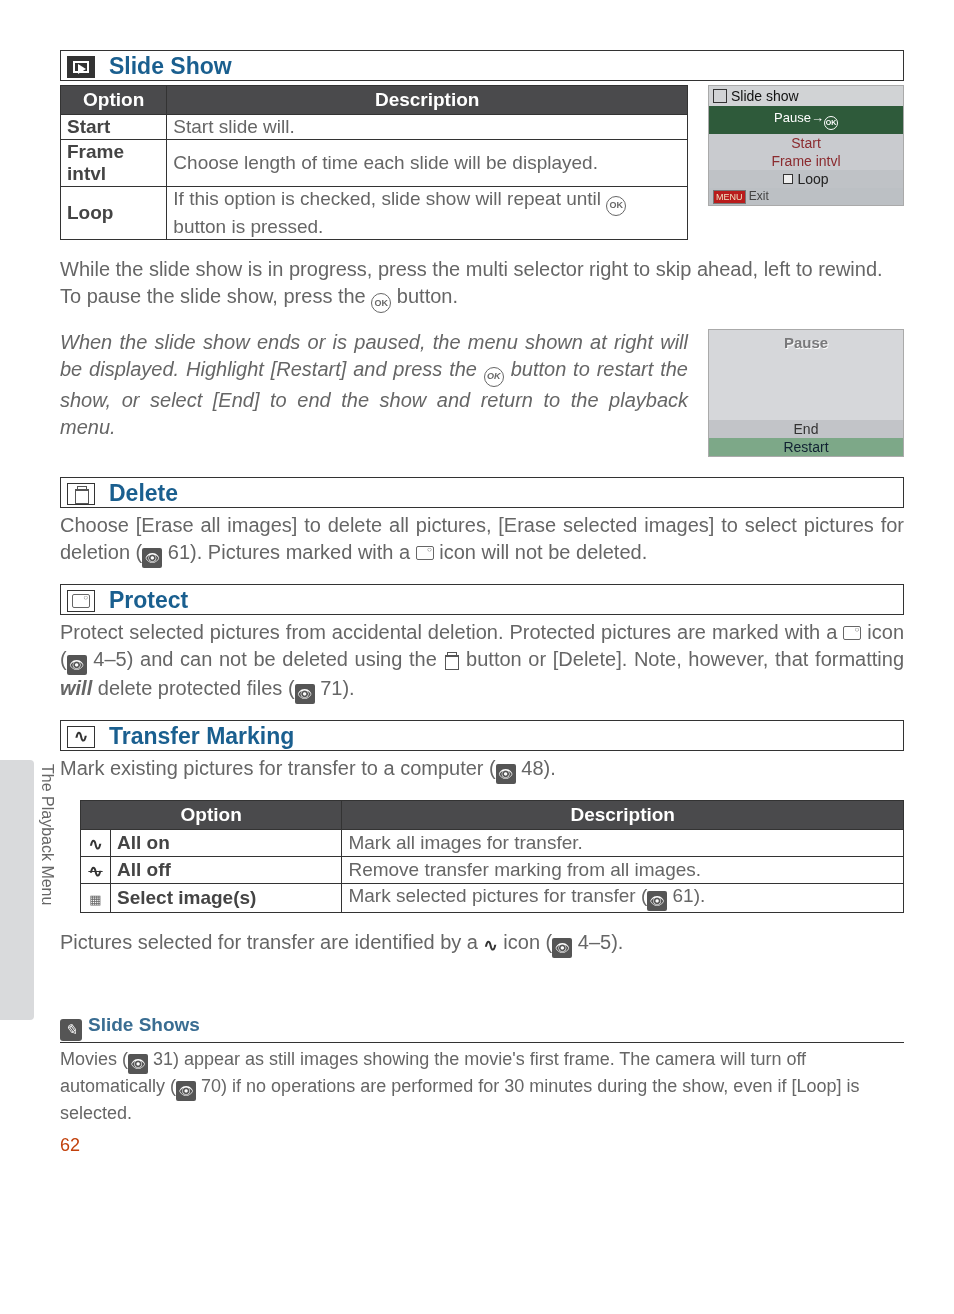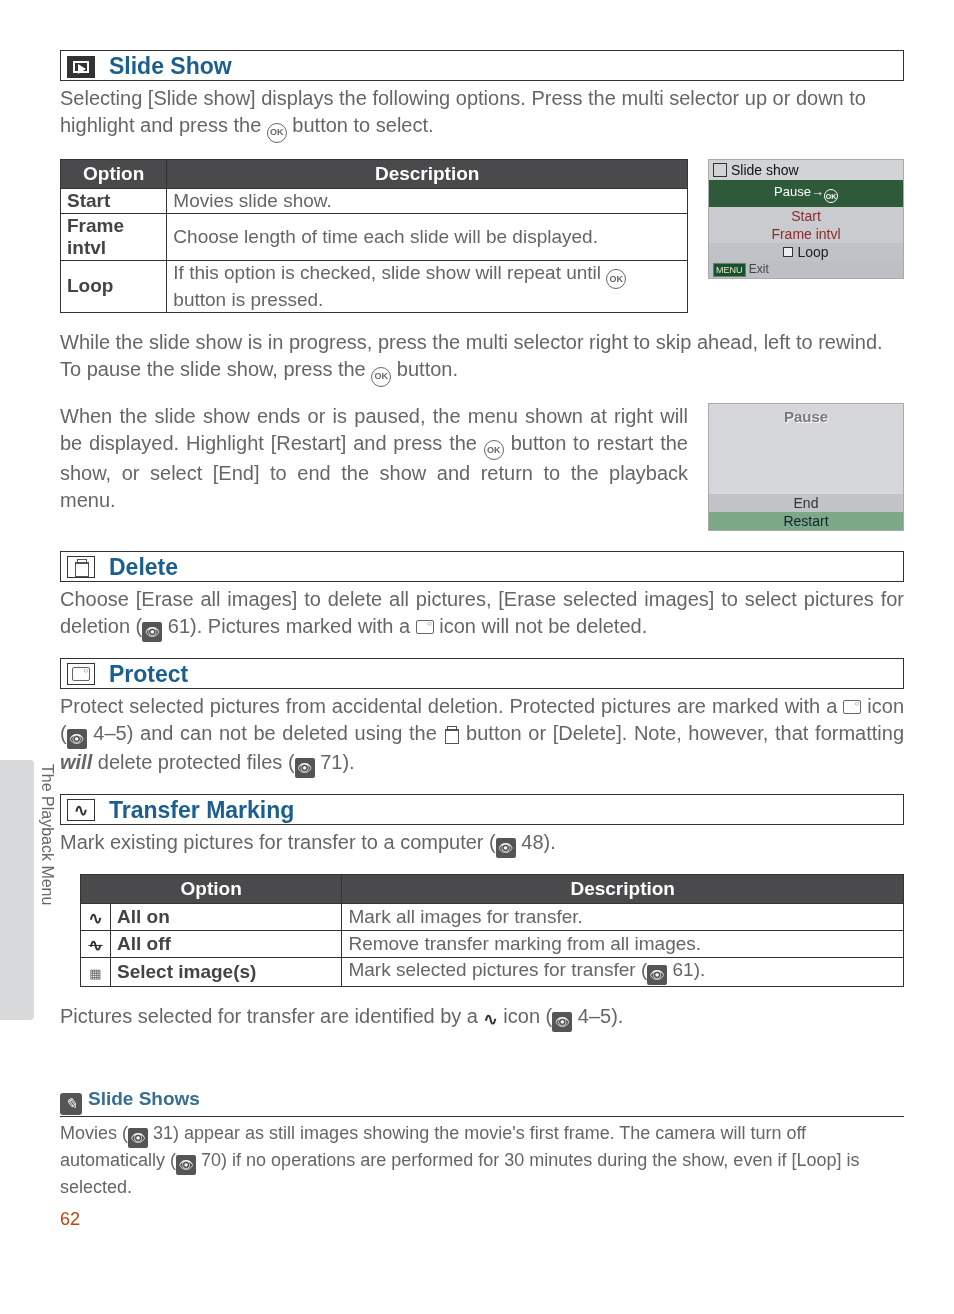--- a/index.html
+++ b/index.html
@@ -123,21 +123,21 @@
   }
   .ss1-exit {
     background: #bcc0c4;
     font-size: 12px;
     padding: 1px 4px;
     color:#444;
   }
   .menu-badge{
     display:inline-block;
     font-size:9px;
-    background:#14532d;
+    background:#b91c1c;
     color:#efe1c2;
     padding:1px 2px;
     border:1px solid #777;
   }
   .checkbox-sq{
     display:inline-block;width:10px;height:10px;border:1px solid #333;background:#eee;
   }
   .screenshot2 {
     width: 196px;
     flex-shrink: 0;
@@ -236,34 +236,31 @@
 
   <div class="section-header">
     <span class="section-icon">
       <span style="display:inline-block;width:16px;height:12px;border:2px solid #fff;position:relative;">
         <span class="small-play" style="position:absolute;left:3px;top:1px;"></span>
       </span>
     </span>
     <span class="section-title">Slide Show</span>
   </div>
 
-  <p class="body-text">
-    <span>Selecting [Slide show] displays the following options.  Press the multi selector up or down to highlight and press the <span class="ok-icon">OK</span> button to select.</span>
-  </p>
 
   <div class="row1">
     <table class="opt" style="flex:1;">
       <tbody>
           <tr>
         <th>Option</th>
         <th>Description</th>
       </tr>
       <tr>
         <td class="bold">Start</td>
-        <td>Movies slide show.</td>
+        <td>Start slide will.</td>
       </tr>
       <tr>
         <td class="bold">Frame intvl</td>
         <td>Choose length of time each slide will be displayed.</td>
       </tr>
       <tr>
         <td class="bold">Loop</td>
         <td>If this option is checked, slide show will repeat until <span class="ok-icon">OK</span> button is pressed.</td>
       </tr>
     </tbody>
@@ -285,21 +282,21 @@
             <span>Loop</span>
           </div>
       </div>
       <div class="ss1-exit"><span class="menu-badge">MENU</span> <span>Exit</span></div>
     </div>
   </div>
 
   <p class="body-text">While the slide show is in progress, press the multi selector right to skip ahead, left to rewind.  To pause the slide show, press the <span class="ok-icon">OK</span> button.</p>
 
   <div class="row2">
-    <p class="body-text justify" style="flex:1;margin-bottom:8px;">When the slide show ends or is paused, the menu shown at right will be displayed.  Highlight [Restart] and press the <span class="ok-icon">OK</span> button to restart the show, or select [End] to end the show and return to the playback menu.</p>
+    <p class="body-text justify" style="flex:1;margin-bottom:8px;font-style:italic;">When the slide show ends or is paused, the menu shown at right will be displayed.  Highlight [Restart] and press the <span class="ok-icon">OK</span> button to restart the show, or select [End] to end the show and return to the playback menu.</p>
     <div class="screenshot2">
       <div class="ss2-title">Pause</div>
       <div class="ss2-spacer"></div>
       <div class="ss2-end">End</div>
       <div class="ss2-restart">Restart</div>
     </div>
   </div>
 
   <div class="section-header subicon">
     <span class="section-icon">

